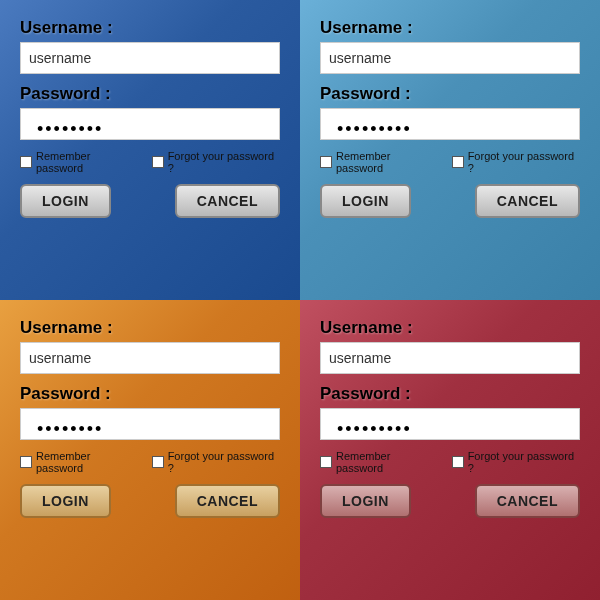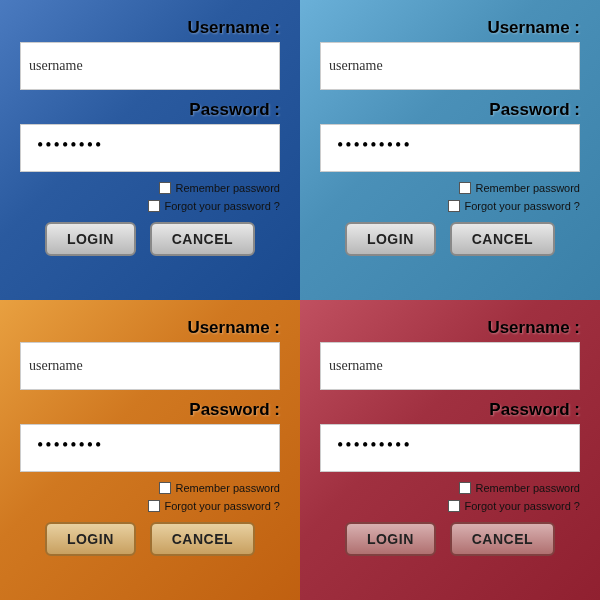--- a/index.html
+++ b/index.html
@@ -32,48 +32,47 @@
       background: linear-gradient(135deg, #c05060 0%, #a03040 40%, #902030 100%);
     }
 
     .field-label {
       font-family: Arial, sans-serif;
       font-size: 17px;
       font-weight: bold;
       color: #000;
       margin-bottom: 4px;
       text-shadow: 1px 1px 2px rgba(255,255,255,0.3);
-      text-align: right;
     }
 
     .field-input {
       width: 100%;
-      height: 48px;
+      height: 32px;
       background: white;
       border: 1px solid #ccc;
       padding: 4px 8px;
       font-size: 14px;
-      font-family: Liberation Serif, serif;
+      font-family: Liberation Sans, sans-serif;
       color: #333;
       margin-bottom: 10px;
     }
 
     .password-dots {
       font-size: 18px;
       letter-spacing: 2px;
       color: #000;
       line-height: 32px;
       padding: 0 8px;
     }
 
     .checkboxes {
       display: flex;
-      flex-direction: column;
+      flex-direction: row;
       align-items: flex-end;
-      gap: 6px;
+      gap: 14px;
       margin-bottom: 10px;
     }
 
     .checkbox-row {
       display: flex;
       align-items: center;
       gap: 4px;
       font-family: Arial, sans-serif;
       font-size: 11px;
       color: #111;
@@ -83,21 +82,21 @@
       width: 12px;
       height: 12px;
       border: 1px solid #555;
       background: white;
       flex-shrink: 0;
     }
 
     .buttons {
       display: flex;
       gap: 14px;
-      justify-content: center;
+      justify-content: space-between;
     }
 
     .btn {
       font-family: Arial, sans-serif;
       font-size: 14px;
       font-weight: bold;
       padding: 7px 20px;
       border-radius: 6px;
       cursor: pointer;
       letter-spacing: 0.5px;

